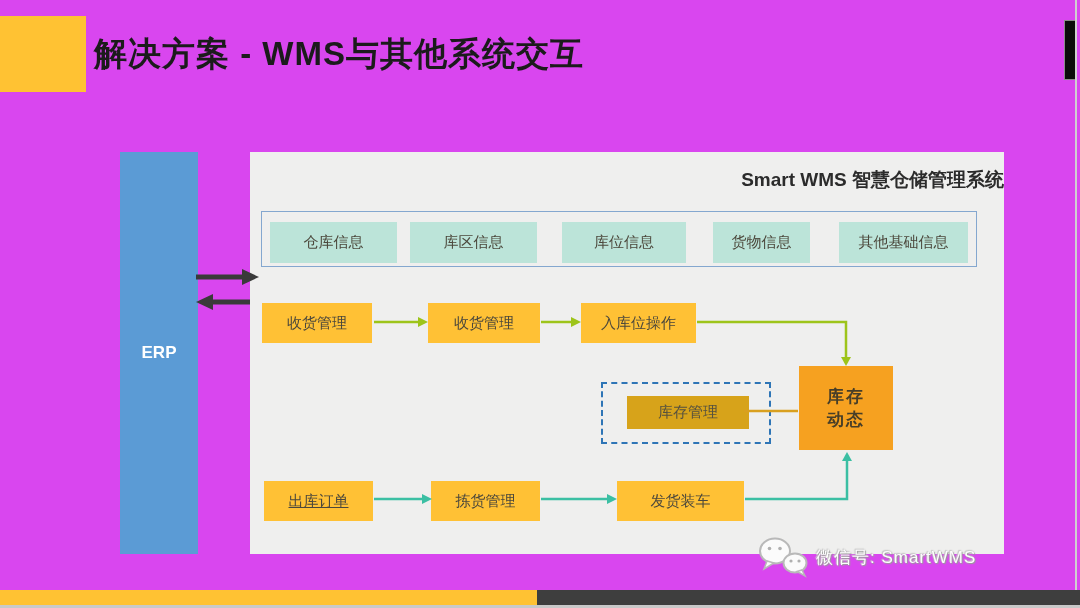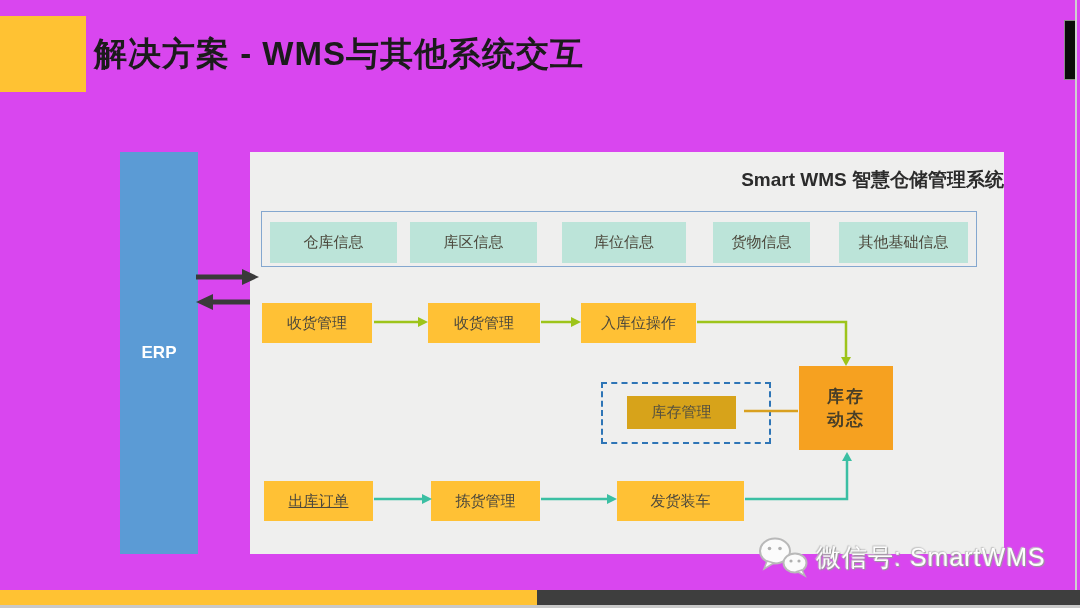--- a/index.html
+++ b/index.html
@@ -33,27 +33,27 @@
 
   .flow{height:40px;background:var(--flow-yellow);}
   .in1{left:262px;top:303px;width:110px;} .in2{left:428px;top:303px;width:112px;} .in3{left:581px;top:303px;width:115px;}
   .out1{left:264px;top:481px;width:109px;text-decoration:underline;} .out2{left:431px;top:481px;width:109px;} .out3{left:617px;top:481px;width:127px;}
 
   .inv-dynamic{left:799px;top:366px;width:94px;height:84px;background:var(--inv-dynamic-orange);
     display:flex;align-items:center;justify-content:center;}
   .inv-dynamic span{display:block;width:40px;font-size:17px;line-height:23px;font-weight:bold;
     color:#473E28;text-align:center;word-break:break-all;letter-spacing:2px;}
   .dashed-box{left:601px;top:382px;width:170px;height:62px;border:2px dashed var(--dashed-blue);box-sizing:border-box;}
-  .inv-mgmt{left:627px;top:396px;width:109px;height:33px;background:var(--inv-mgmt-gold);color:#55513F;}
+  .inv-mgmt{left:627px;top:396px;width:122px;height:33px;background:var(--inv-mgmt-gold);color:#55513F;}
 
   .connectors{left:0;top:0;width:1080px;height:608px;pointer-events:none;}
 
   
   .watermark{left:758px;top:536px;display:flex;align-items:center;gap:6px;}
-  .watermark .wm-text{font-size:25px;color:#fdfdfd;letter-spacing:1px;
+  .watermark .wm-text{font-size:17px;color:#fdfdfd;letter-spacing:1px;
     text-shadow:1px 1px 1px #9a9a9a, -1px -1px 1px #c7c7c7, 0 0 2px #b0b0b0;}
 
   
   .bar-yellow{left:0;top:590px;width:537px;height:15px;background:var(--accent-yellow);}
   .bar-dark{left:537px;top:590px;width:543px;height:15px;background:var(--dark-bar);}
   .bar-strip{left:0;top:605px;width:1080px;height:3px;background:#c9c9c9;}
   .right-edge{left:1075px;top:0;width:2px;height:590px;background:#d0d0d0;}
 </style>
 </head>
 <body>

